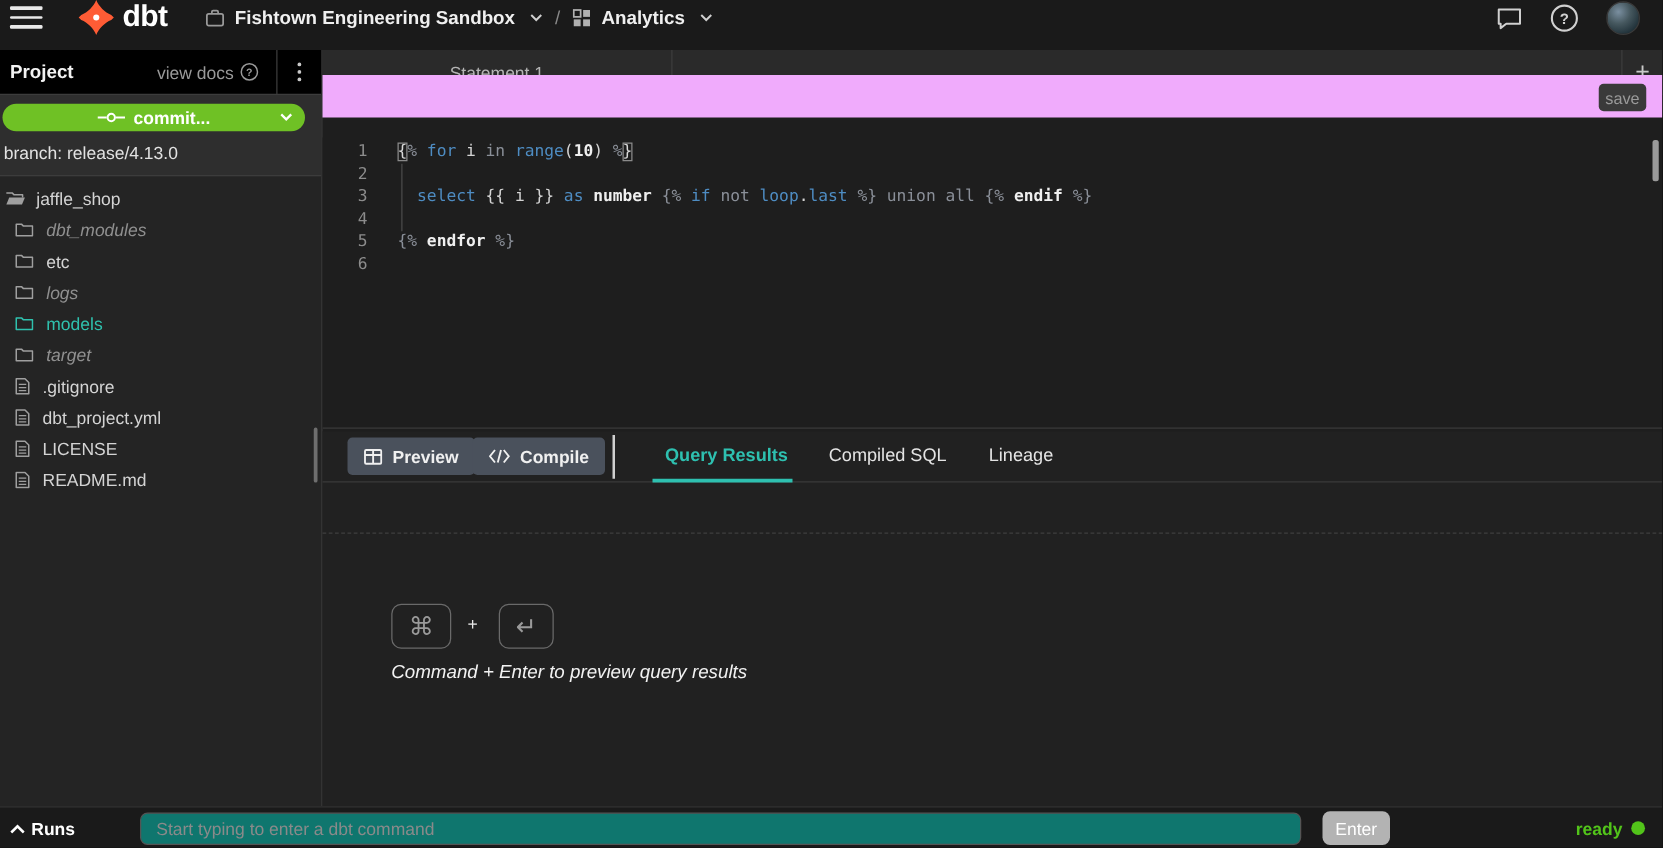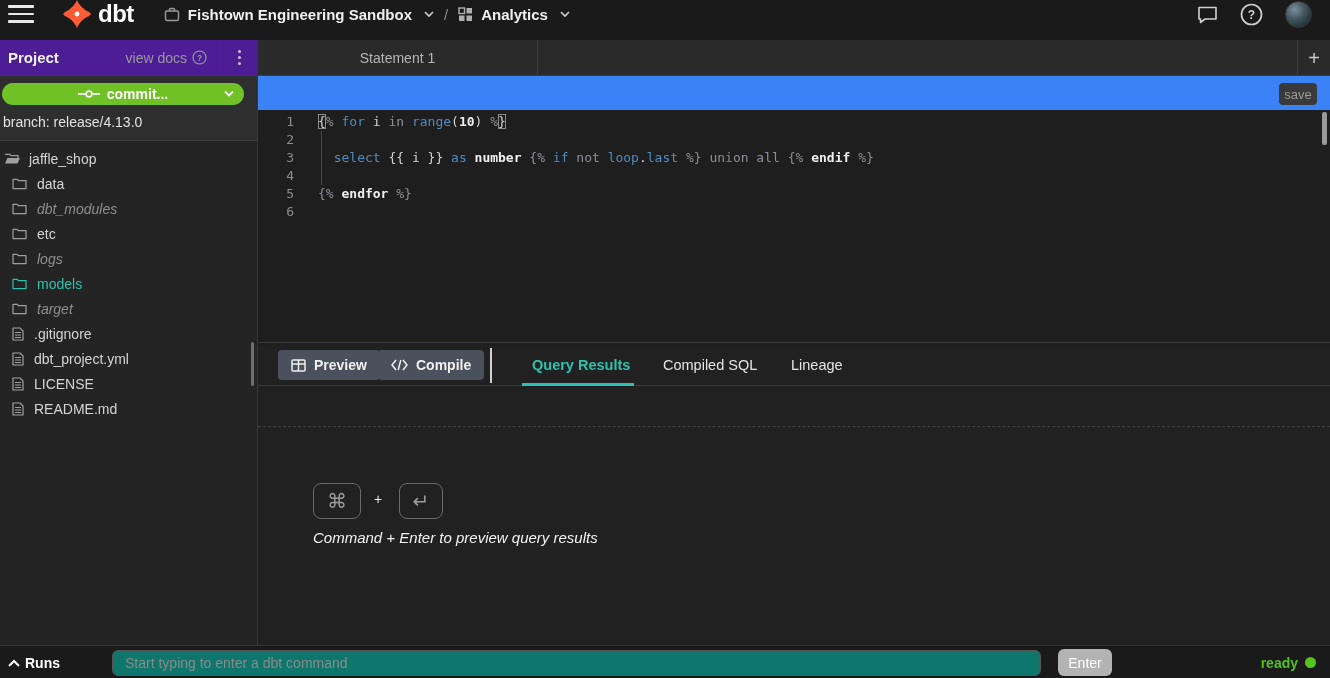--- a/index.html
+++ b/index.html
@@ -17,21 +17,21 @@
   .crumb { display:flex; align-items:center; gap:8px; margin-left:28px; }
   .crumb-label { color:#f0f0f0; font-weight:700; font-size:15px; }
   .crumb-sep { color:#8a8a8a; font-size:15px; margin:0 10px; }
   .chev { width:10px; height:10px; margin-left:4px; }
   .topbar-right { position:absolute; right:0; top:0; height:28px; display:flex; align-items:center; gap:22px; padding-right:18px; }
   .avatar { width:27px; height:27px; border-radius:50%; background:radial-gradient(circle at 35% 30%, #7a8fa0 0%, #46585f 40%, #23343c 75%, #15221f 100%); border:1px solid #3a3a3a; }
   .icon-btn { background:none; border:none; cursor:pointer; display:flex; align-items:center; }
 
   
   .sidebar { position:absolute; left:0; top:40px; width:258px; height:605px; background:#242424; border-right:1px solid #383838; }
-  .sb-header { height:36px; background:#4c1d95; border-bottom:1px solid #3c3c3c; display:flex; align-items:center; }
+  .sb-header { height:36px; background:#000000; border-bottom:1px solid #3c3c3c; display:flex; align-items:center; }
   .sb-title { color:#f2f2f2; font-weight:700; font-size:15px; padding-left:8px; }
   .sb-docs { margin-left:auto; display:flex; align-items:center; gap:5px; color:#9a9a9a; font-size:14px; padding-right:14px; cursor:pointer; }
   .sb-kebab { width:36px; height:36px; border-left:1px solid #3c3c3c; display:flex; align-items:center; justify-content:center; cursor:pointer; }
   .kebab-dots { display:flex; flex-direction:column; gap:3px; }
   .kebab-dots i { width:3px; height:3px; border-radius:50%; background:#c9c9c9; }
   .sb-git { background:#2e2e2e; border-bottom:1px solid #3c3c3c; padding:7px 0 8px 0; }
   .commit-btn { position:relative; display:flex; align-items:center; justify-content:center; gap:7px; width:242px; height:22px; margin:0 auto 0 2px; background:#6fc125; border:none; border-radius:11px; cursor:pointer; color:#fff; font-weight:700; font-size:14px; }
   .commit-chev { position:absolute; right:10px; top:7px; }
   .branch-label { color:#e2e2e2; font-size:14px; padding:9px 0 2px 3px; }
   .tree { padding-top:5px; }
@@ -41,21 +41,21 @@
   .tree-item.ind1 { padding-left:12px; } .tree-item.ind1 .t-label { margin-left:10px; }
   .tree-item.italic { color:#8f8f8f; font-style:italic; }
   .tree-item.active { color:#2fc1ae; }
   .tree-item.active .t-icon { color:#2fc1ae; }
   .sb-scroll { position:absolute; right:3px; top:302px; width:3px; height:44px; background:#6e6e6e; border-radius:2px; }
 
   
   .tabbar { position:absolute; left:258px; top:40px; width:1072px; height:36px; background:#2a2a2a; border-bottom:1px solid #3c3c3c; }
   .tab { position:absolute; left:0; top:0; width:280px; height:36px; line-height:36px; text-align:center; color:#b5b5b5; font-size:14px; border-right:1px solid #3c3c3c; cursor:pointer; }
   .newtab { position:absolute; right:0; top:0; width:33px; height:36px; border-left:1px solid #3c3c3c; color:#c9c9c9; font-size:20px; font-weight:400; display:flex; align-items:center; justify-content:center; cursor:pointer; background:none; border-top:none; border-bottom:none; border-right:none; }
-  .toolbar { position:absolute; left:258px; top:76px; width:1072px; height:34px; background:#3b82f6; }
+  .toolbar { position:absolute; left:258px; top:60px; width:1072px; height:34px; background:#f0abfc; }
   .save-btn { position:absolute; right:13px; top:7px; width:38px; height:22px; background:#3a3a3a; color:#9a9a9a; border:none; border-radius:4px; font-size:13px; cursor:pointer; }
   .editor { position:absolute; left:258px; top:110px; width:1072px; height:233px; background:#1e1e1e; border-bottom:1px solid #3a3a3a; font-family:"DejaVu Sans Mono", monospace; font-size:13px; padding-top:3px; cursor:text; }
   .code-line { display:flex; height:18px; line-height:18px; }
   .gutter { width:36px; text-align:right; color:#8c8c8c; flex:none; }
   .codetext { padding-left:24px; white-space:pre; }
   .tk-k { color:#4e8cc2; }
   .tk-d { color:#8a8f98; }
   .tk-p { color:#d4d4d4; }
   .tk-b { color:#efefef; font-weight:700; }
   .tk-mb { color:#d8d8d8; outline:1px solid #8a8a8a; outline-offset:-1px; }
@@ -185,28 +185,20 @@
     <div class="tree">
         <div class="tree-item ind0">
           <span class="t-icon">
             <svg width="17" height="13" viewBox="0 0 18 14" fill="none" stroke="currentColor" stroke-width="1.3">
               <path d="M1 2.5h5L7.5 4H15v2.5" stroke-linejoin="round"></path>
               <path d="M3.5 6.5h13.5L14.5 12.5H1z" fill="currentColor" stroke="none"></path>
             </svg>
           </span>
           <span class="t-label">jaffle_shop</span>
         </div>
-        <div class="tree-item ind1">
-          <span class="t-icon">
-            <svg width="15" height="13" viewBox="0 0 16 14" fill="none" stroke="currentColor" stroke-width="1.3">
-              <path d="M1 2.5h4.5L7 4h8v8.5H1z" stroke-linejoin="round"></path>
-            </svg>
-          </span>
-          <span class="t-label">data</span>
-        </div>
         <div class="tree-item ind1 italic">
           <span class="t-icon">
             <svg width="15" height="13" viewBox="0 0 16 14" fill="none" stroke="currentColor" stroke-width="1.3">
               <path d="M1 2.5h4.5L7 4h8v8.5H1z" stroke-linejoin="round"></path>
             </svg>
           </span>
           <span class="t-label">dbt_modules</span>
         </div>
         <div class="tree-item ind1">
           <span class="t-icon">

